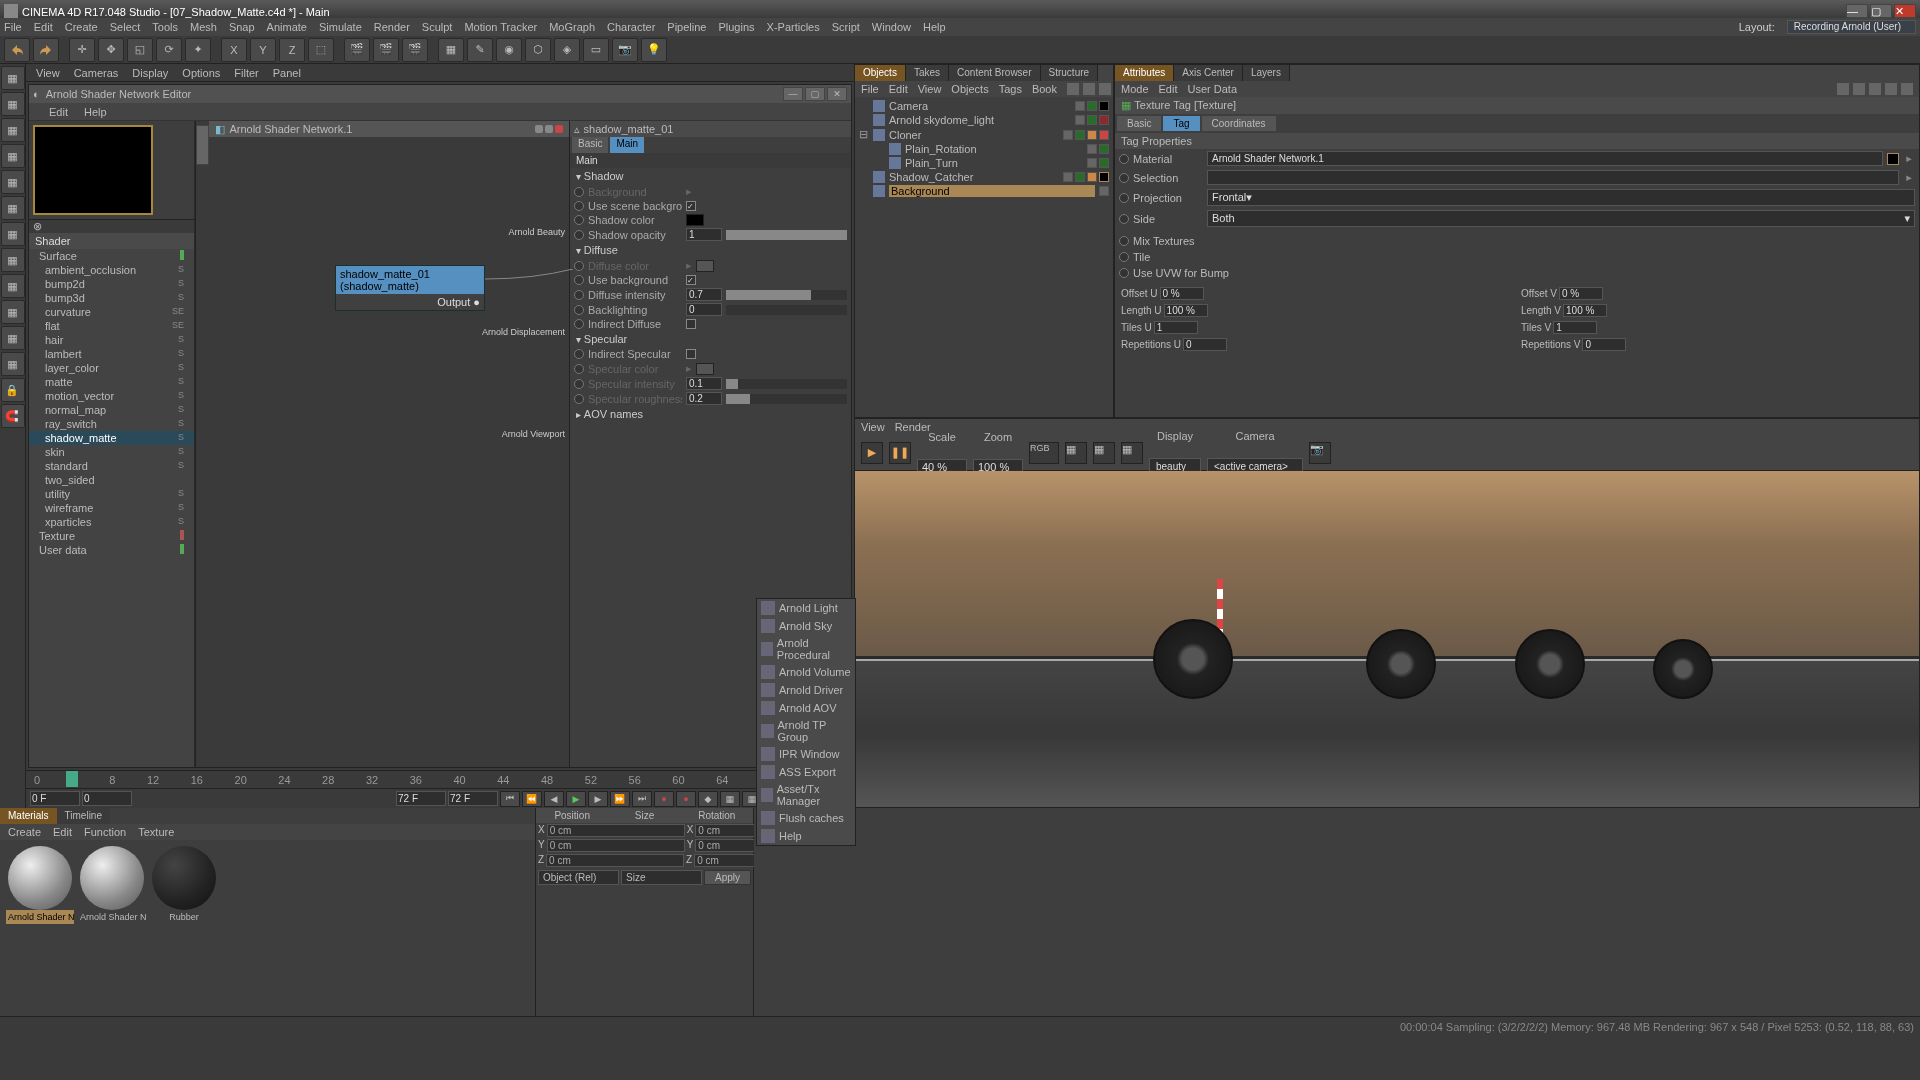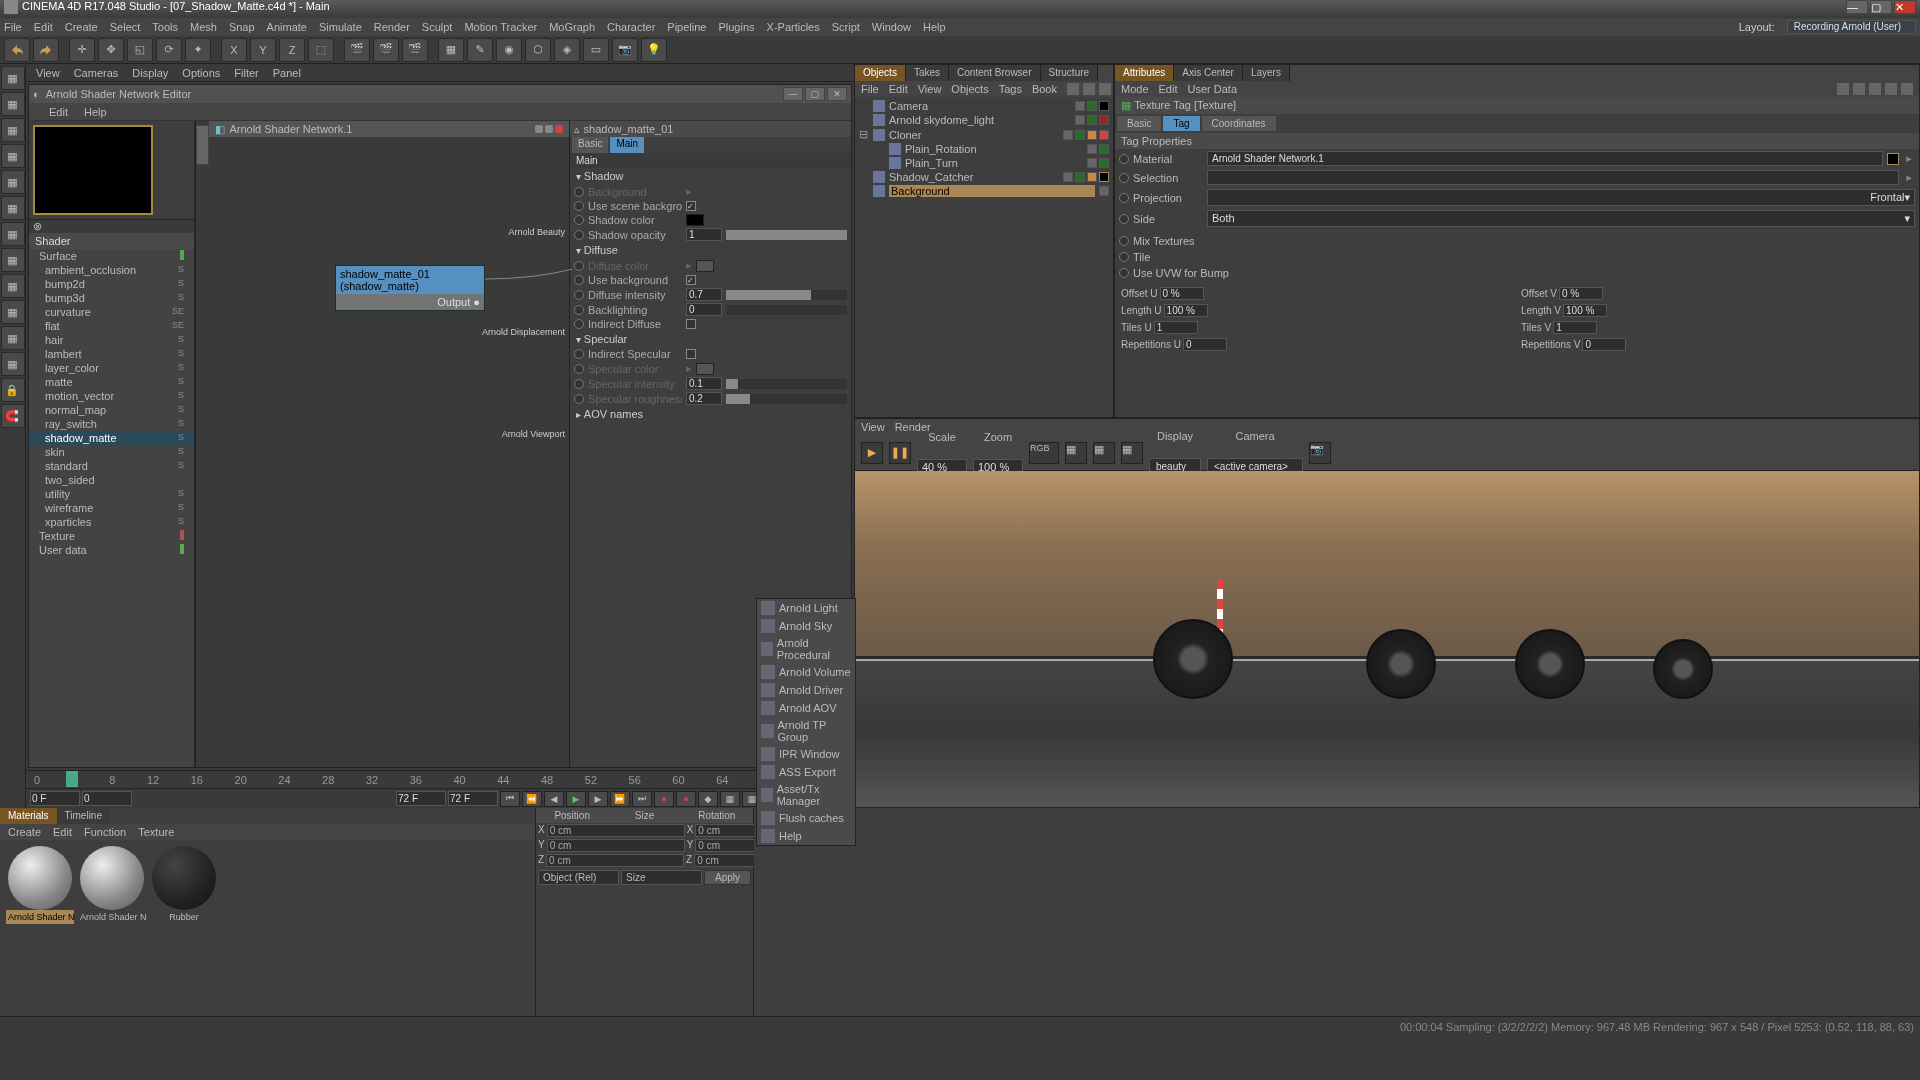--- a/index.html
+++ b/index.html
@@ -1,17 +1,17 @@
 <!DOCTYPE html>
 <html><head>
 <meta charset="utf-8">
 <style>
 * { margin: 0; padding: 0; box-sizing: border-box; font-family: Arial, sans-serif; font-size: 11px; }
 body { background: #3a3a3a; color: #bbb; overflow: hidden; width: 1920px; height: 1080px; }
-.titlebar { height: 18px; background: linear-gradient(#5a5a5a, #3a3a3a); display: flex; align-items: flex-start; padding: 0 4px; color: #fff; font-size: 10px; }
+.titlebar { height: 18px; background: linear-gradient(#5a5a5a, #3a3a3a); display: flex; align-items: flex-end; padding: 0 4px; color: #fff; font-size: 10px; }
 .titlebar .icon { width: 14px; height: 14px; background: #888; margin-right: 4px; }
 .titlebar .buttons { margin-left: auto; display: flex; gap: 2px; }
 .titlebar .btn { width: 22px; height: 14px; background: #666; border: 1px solid #444; }
 .titlebar .btn.close { background: #c0392b; }
 .menubar { height: 18px; background: #444; display: flex; align-items: center; padding: 0 4px; gap: 12px; font-size: 11px; }
 .menubar .spacer { flex: 1; }
 .layout-label { color: #ccc; }
 .layout-select { background: #3a4048; color: #ddd; border: 1px solid #555; padding: 0 14px 0 6px; height: 14px; font-size: 10px; }
 .toolbar { height: 28px; background: #3a3a3a; border-bottom: 1px solid #222; display: flex; align-items: center; padding: 0 4px; gap: 3px; }
 .tool-btn { width: 26px; height: 24px; background: #4a4a4a; border: 1px solid #2a2a2a; border-radius: 2px; display: flex; align-items: center; justify-content: center; }
@@ -39,21 +39,21 @@
 .tree-item .tag { margin-left: auto; color: #888; font-size: 9px; }
 .tree-item.sel { background: #2a4a5a; color: #fff; }
 .tree-item .bar { width: 4px; height: 10px; margin-left: auto; }
 .shader-graph { flex: 1; background: #3a3a3a; position: relative; }
 .graph-tab { position: absolute; top: 0; left: 0; right: 0; height: 16px; background: #555; display: flex; align-items: center; padding: 0 6px; font-size: 10px; }
 .graph-tab .dots { margin-left: auto; display: flex; gap: 2px; }
 .graph-tab .dot { width: 8px; height: 8px; background: #888; border-radius: 2px; }
 .node { position: absolute; left: 126px; top: 144px; width: 150px; background: #426a6a; border: 1px solid #1a3030; font-size: 9px; }
 .node-header { background: #2a5a5a; padding: 2px 4px; color: #fff; }
 .node-header.sel { background: #5590c0; color: #000; }
-.node-output { padding: 2px 4px; text-align: right; color: #ddd; background: #737373; }
+.node-output { padding: 2px 4px; text-align: right; color: #ddd; background: #404040; }
 .port-label { position: absolute; right: 4px; font-size: 9px; color: #ccc; }
 .scrollbar-v { width: 14px; background: #3a3a3a; border-left: 1px solid #222; }
 .scrollbar-v .thumb { height: 40px; background: #666; border: 1px solid #444; }
 
 
 .shader-props { width: 282px; background: #3e3e3e; border-left: 1px solid #222; display: flex; flex-direction: column; font-size: 10px; }
 .props-header { height: 16px; background: #4a4a4a; display: flex; align-items: center; gap: 4px; padding: 0 4px; }
 .props-tabs { height: 16px; display: flex; gap: 2px; padding: 0 2px; }
 .props-tab { padding: 1px 6px; background: #555; font-size: 10px; }
 .props-tab.active { background: #5590c0; color: #000; }
@@ -688,21 +688,21 @@
           </div>
         <div class="attr-row">
             <div class="radio"></div>
             <span class="albl">Selection</span>
             <input class="afield" style="">
             <span class="arr">▸</span>
           </div>
         <div class="attr-row">
             <div class="radio"></div>
             <span class="albl">Projection</span>
-            <div class="afield" style="display:flex;justify-content:flex-end">
+            <div class="afield" style="display:flex;justify-content:flex-start">
               <span>Frontal</span>
               <span>▾</span>
             </div>
           </div>
         <div class="attr-row">
             <div class="radio"></div>
             <span class="albl">Side</span>
             <div class="afield" style="display:flex;justify-content:space-between">
               <span>Both</span>
               <span>▾</span>

